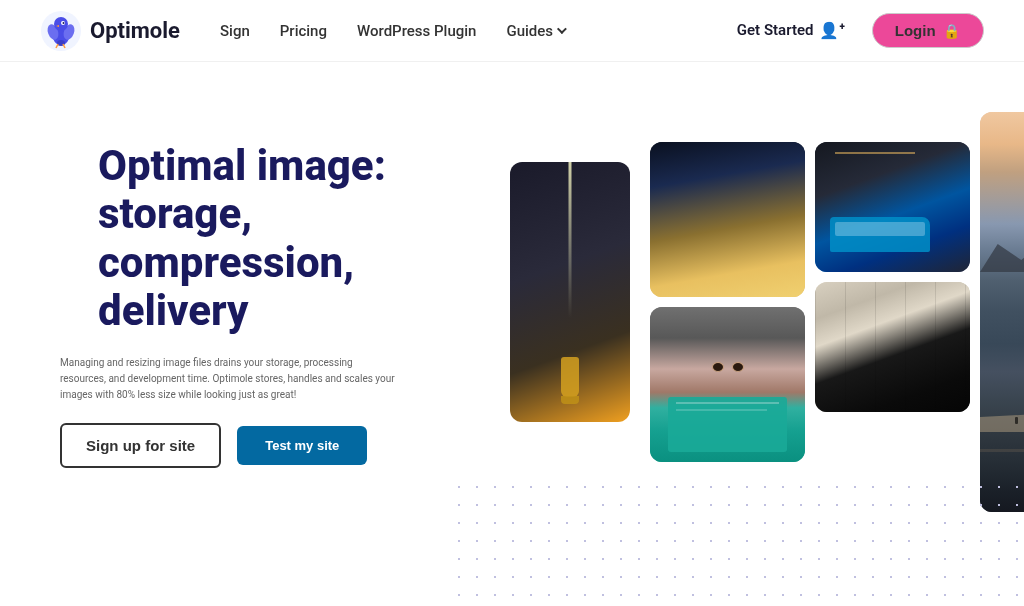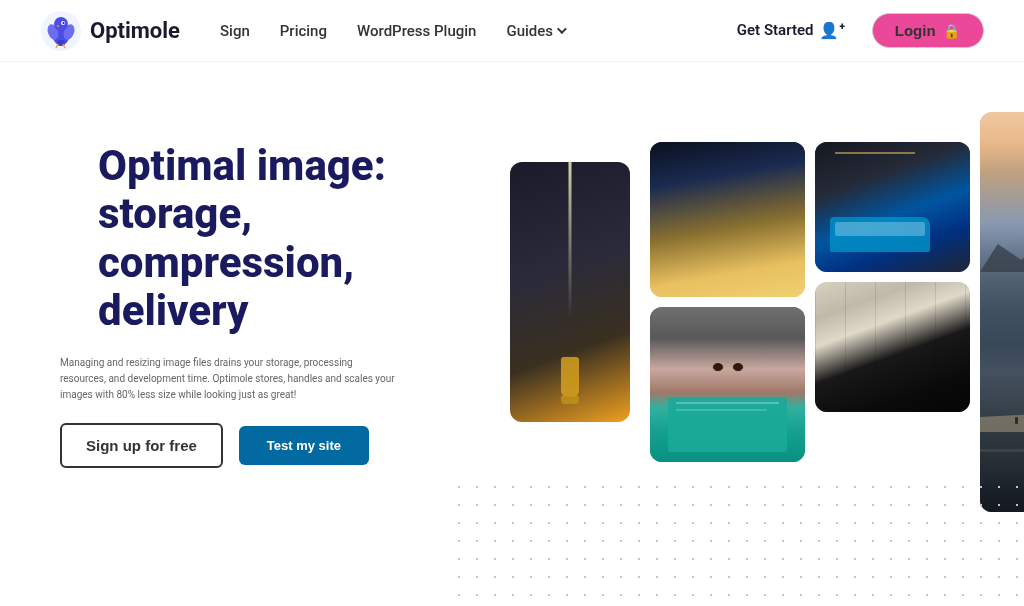--- a/index.html
+++ b/index.html
@@ -325,21 +325,21 @@
     </button>
   </div>
 </header>
 
 <div class="main-content">
 
   <div class="hero-text">
     <h1 class="hero-title">Optimal image: storage, compression, delivery</h1>
     <p class="hero-description">Managing and resizing image files drains your storage, processing resources, and development time. Optimole stores, handles and scales your images with 80% less size while looking just as great!</p>
     <div class="cta-buttons">
-      <button class="btn-outline">Sign up for free</button>
+      <button class="btn-outline">Sign up for site</button>
       <button class="btn-primary">Test my site</button>
     </div>
   </div>
 
   <div class="image-grid">
     <div class="collage">
 
       <div class="photo photo-1">
         <div class="light-beam"></div>
         <div style="position:absolute; bottom:25px; left:50%; transform:translateX(-50%); width:18px; height:40px; background:#d4a020; border-radius:3px 3px 6px 6px; opacity:0.85;"></div>

